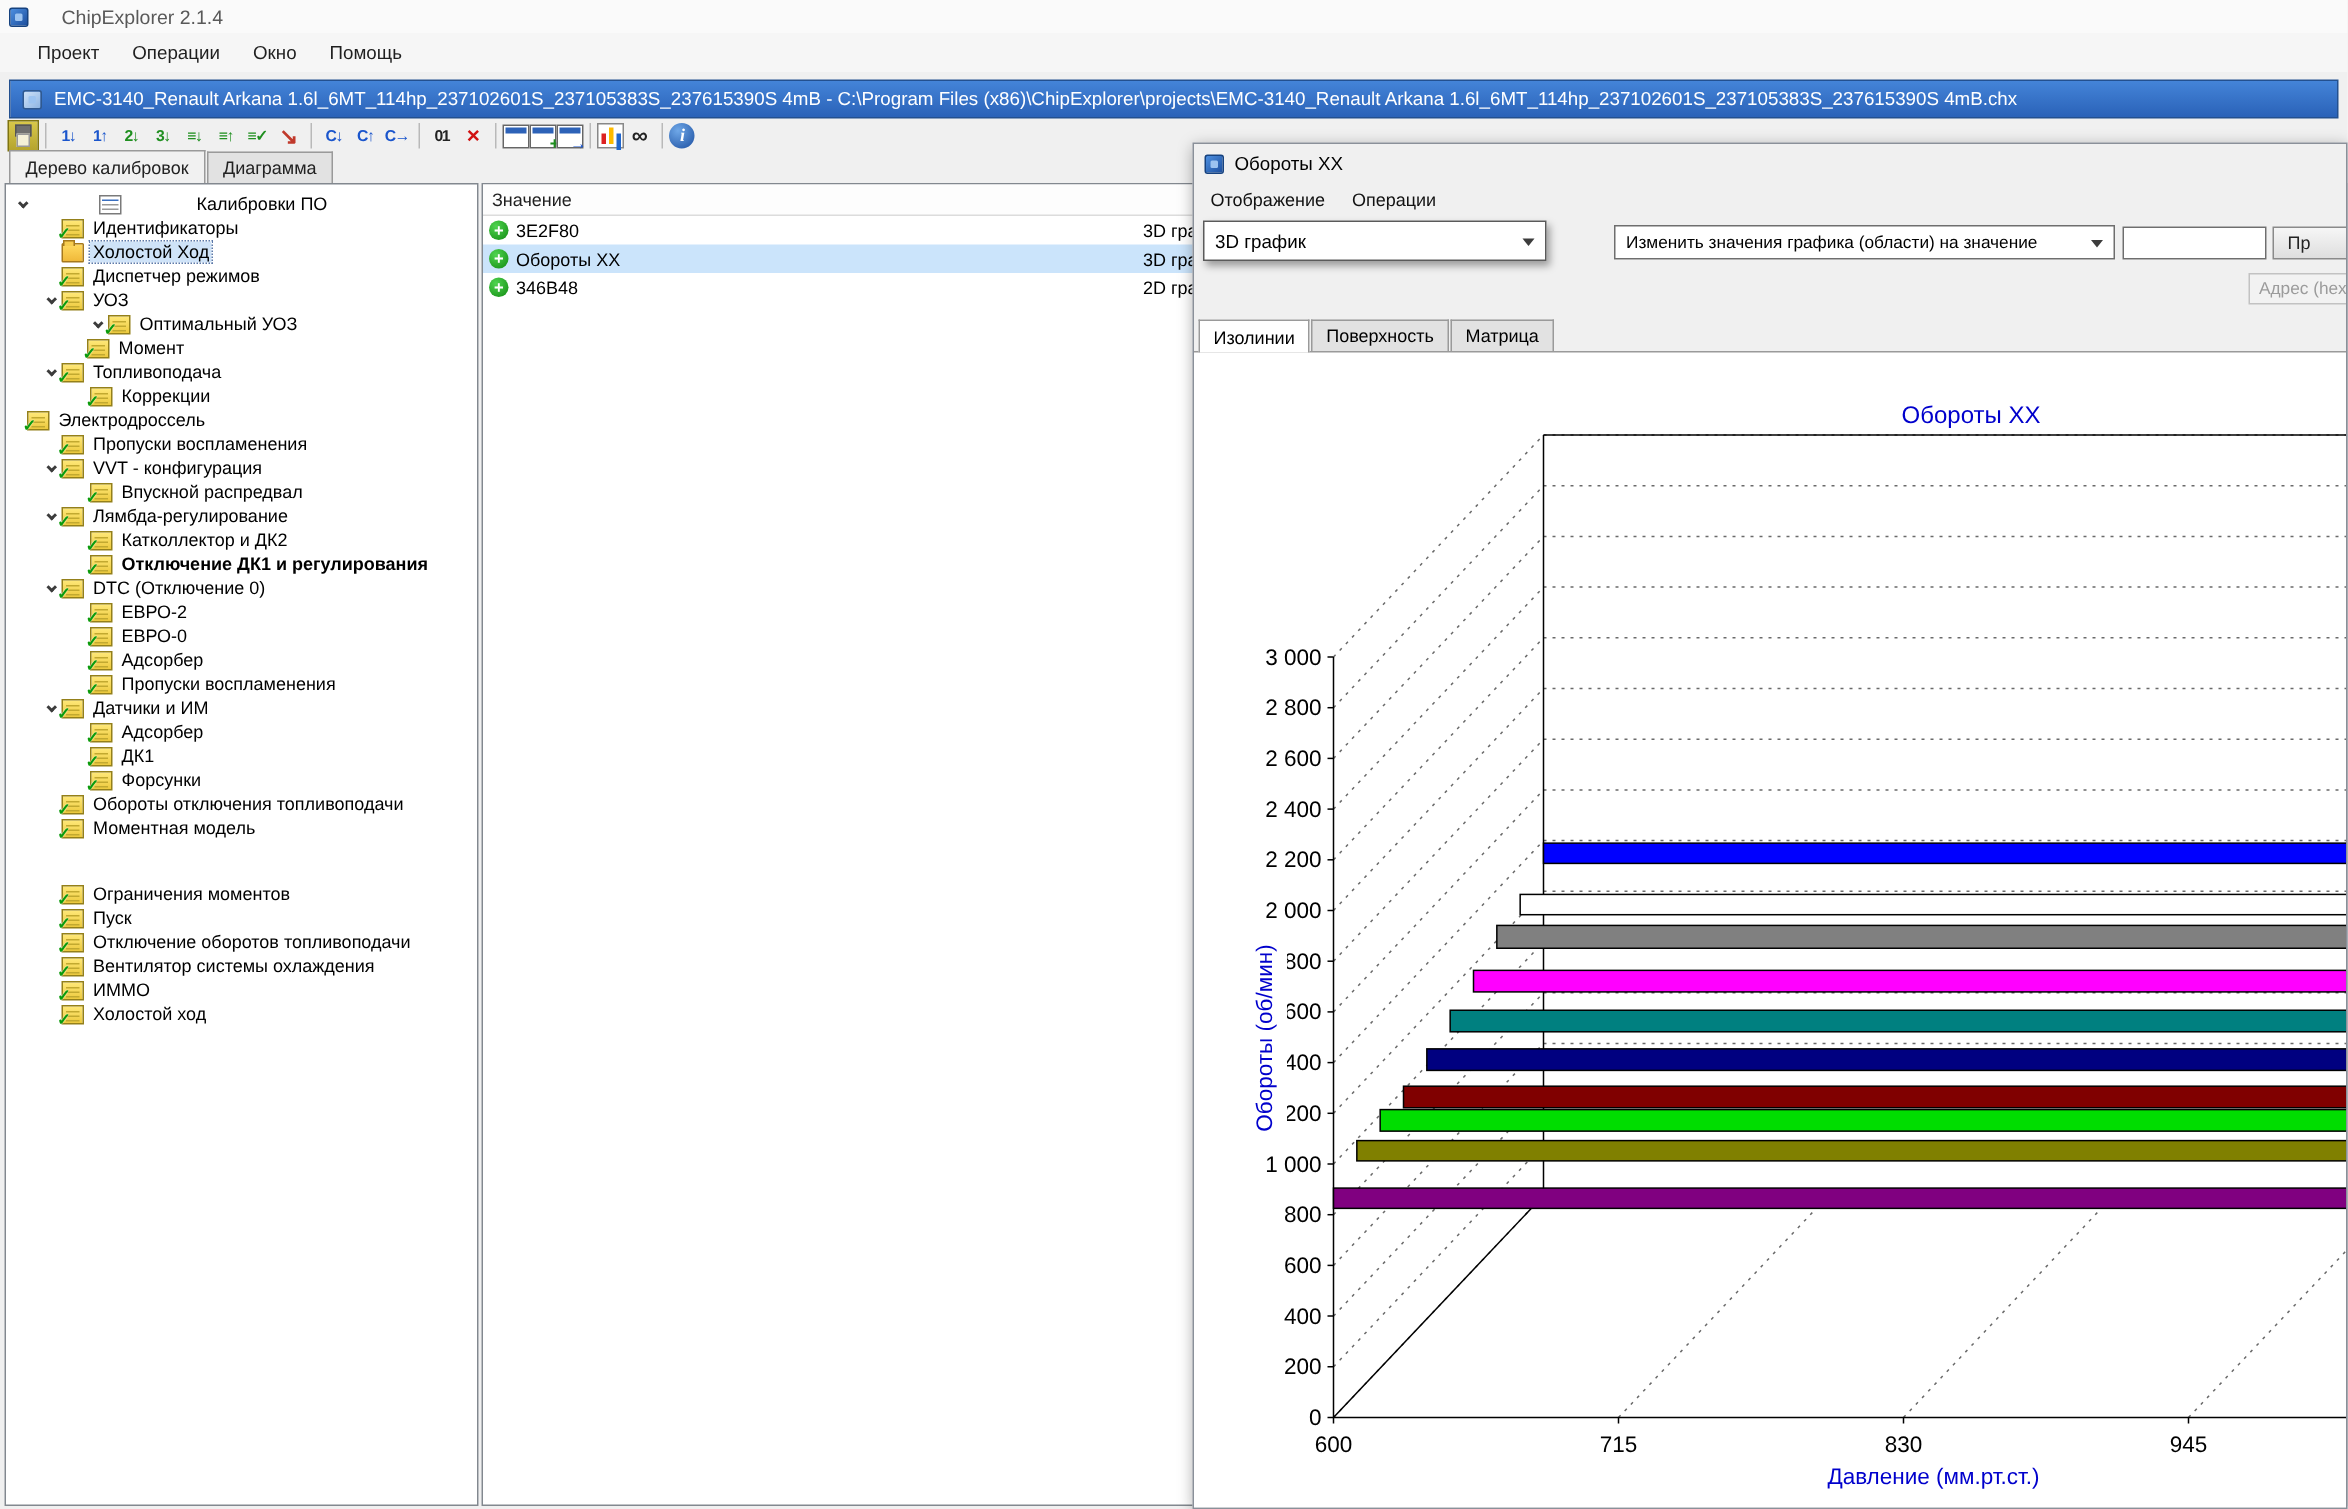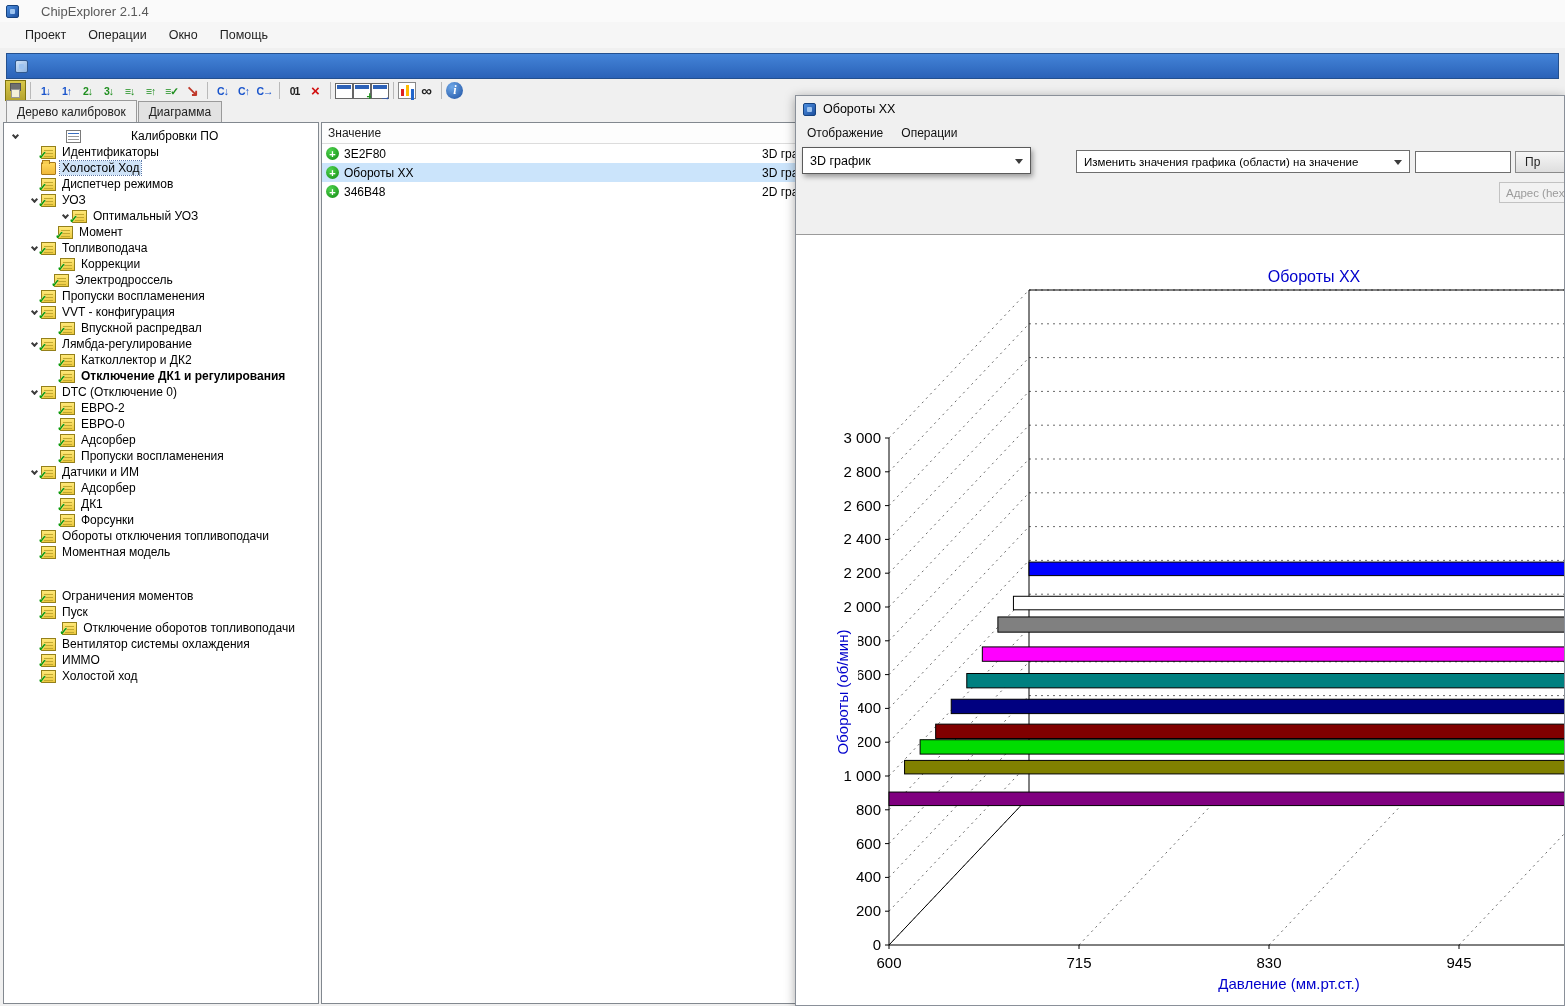--- a/index.html
+++ b/index.html
@@ -84,20 +84,21 @@
 
 <div id="menubar">
     <div class="mi">Проект</div>
     <div class="mi">Операции</div>
     <div class="mi">Окно</div>
     <div class="mi">Помощь</div>
   </div>
 
 <div id="docbar">
   <span class="chip"></span>
+  <span class="t">EMC-3140_Renault Arkana 1.6l_6MT_114hp_237102601S_237105383S_237615390S  4mB - C:\Program Files (x86)\ChipExplorer\projects\EMC-3140_Renault Arkana 1.6l_6MT_114hp_237102601S_237105383S_237615390S  4mB.chx</span>
 </div>
 
 <div id="toolbar">
     <div class="tbi ic-save"></div>
     <div class="tbsep"></div>
     <div class="tbi" style="color: rgb(26, 85, 204);">1↓</div>
     <div class="tbi" style="color: rgb(26, 85, 204);">1↑</div>
     <div class="tbi" style="color: rgb(31, 143, 31);">2↓</div>
     <div class="tbi" style="color: rgb(31, 143, 31);">3↓</div>
     <div class="tbi" style="color: rgb(31, 143, 31);">≡↓</div>
@@ -178,21 +179,21 @@
         <i></i>
       </span>
       <span class="ti ti-check"></span>
       <span class="lbl">Топливоподача</span>
     </div>
     <div class="trow" style="padding-left: 42px;">
       <span class="chev"></span>
       <span class="ti ti-check"></span>
       <span class="lbl">Коррекции</span>
     </div>
-    <div class="trow" style="padding-left: 23px; margin-left: 13px;">
+    <div class="trow" style="">
       <span class="chev"></span>
       <span class="ti ti-check"></span>
       <span class="lbl">Электродроссель</span>
     </div>
     <div class="trow" style="padding-left: 23px;">
       <span class="chev"></span>
       <span class="ti ti-check"></span>
       <span class="lbl">Пропуски воспламенения</span>
     </div>
     <div class="trow" style="padding-left: 23px;">
@@ -286,21 +287,21 @@
     <div class="trow" style="padding-left: 23px; margin-top: 28px;">
       <span class="chev"></span>
       <span class="ti ti-check"></span>
       <span class="lbl">Ограничения моментов</span>
     </div>
     <div class="trow" style="padding-left: 23px;">
       <span class="chev"></span>
       <span class="ti ti-check"></span>
       <span class="lbl">Пуск</span>
     </div>
-    <div class="trow" style="padding-left: 23px; justify-content: center;">
+    <div class="trow" style="padding-left: 23px;">
       <span class="chev"></span>
       <span class="ti ti-check"></span>
       <span class="lbl">Отключение оборотов топливоподачи</span>
     </div>
     <div class="trow" style="padding-left: 23px;">
       <span class="chev"></span>
       <span class="ti ti-check"></span>
       <span class="lbl">Вентилятор системы охлаждения</span>
     </div>
     <div class="trow" style="padding-left: 23px;">
@@ -353,20 +354,25 @@
       <div class="mi">Отображение</div>
       <div class="mi">Операции</div>
     </div>
   <div class="gw-controls">
     <div id="combo-view" class="combo">3D график</div>
     <div id="combo-op" class="combo">Изменить значения графика (области) на значение</div>
     <input id="value-input" value="" style="">
     <button id="apply-btn">Пр</button>
     <div id="addr-input">Адрес (hex</div>
   </div>
+  <div class="gw-tabs">
+      <div class="gtab active">Изолинии</div>
+      <div class="gtab">Поверхность</div>
+      <div class="gtab">Матрица</div>
+    </div>
   <div class="gw-chart">
     <svg id="chart-svg" width="770" height="773" viewBox="0 0 770 773">
         <line x1="93" y1="710" x2="233" y2="562" stroke="#6a6a6a" stroke-width="1" stroke-dasharray="2,4"></line>
         <line x1="233" y1="562" x2="770" y2="562" stroke="#6a6a6a" stroke-width="1" stroke-dasharray="2,4"></line>
         <line x1="93" y1="676.2" x2="233" y2="528.2" stroke="#6a6a6a" stroke-width="1" stroke-dasharray="2,4"></line>
         <line x1="233" y1="528.2" x2="770" y2="528.2" stroke="#6a6a6a" stroke-width="1" stroke-dasharray="2,4"></line>
         <line x1="93" y1="642.4" x2="233" y2="494.4" stroke="#6a6a6a" stroke-width="1" stroke-dasharray="2,4"></line>
         <line x1="233" y1="494.4" x2="770" y2="494.4" stroke="#6a6a6a" stroke-width="1" stroke-dasharray="2,4"></line>
         <line x1="93" y1="608.6" x2="233" y2="460.6" stroke="#6a6a6a" stroke-width="1" stroke-dasharray="2,4"></line>
         <line x1="233" y1="460.6" x2="770" y2="460.6" stroke="#6a6a6a" stroke-width="1" stroke-dasharray="2,4"></line>

